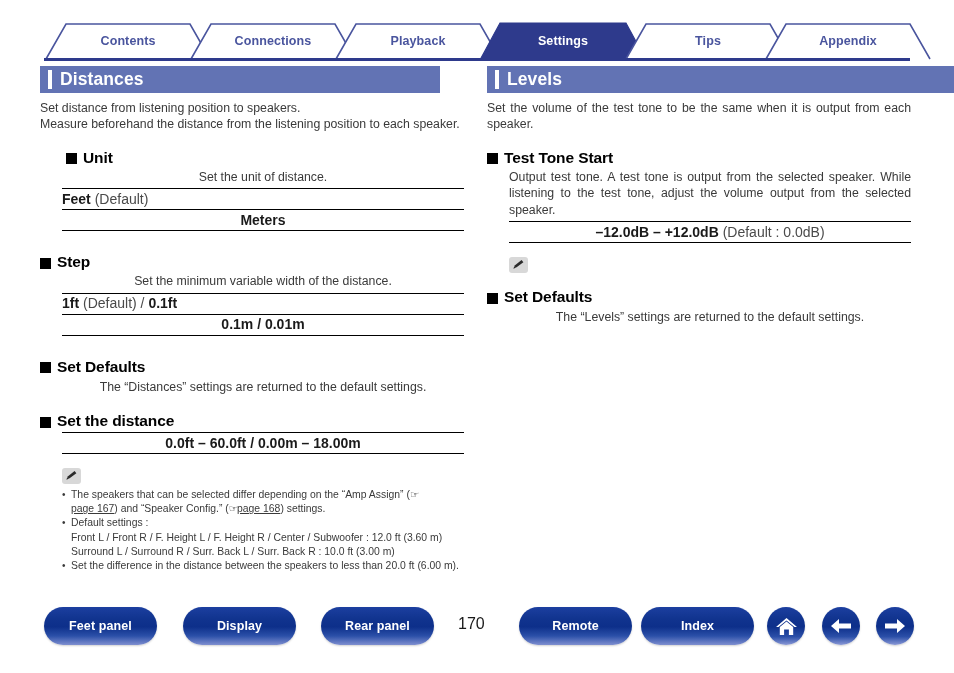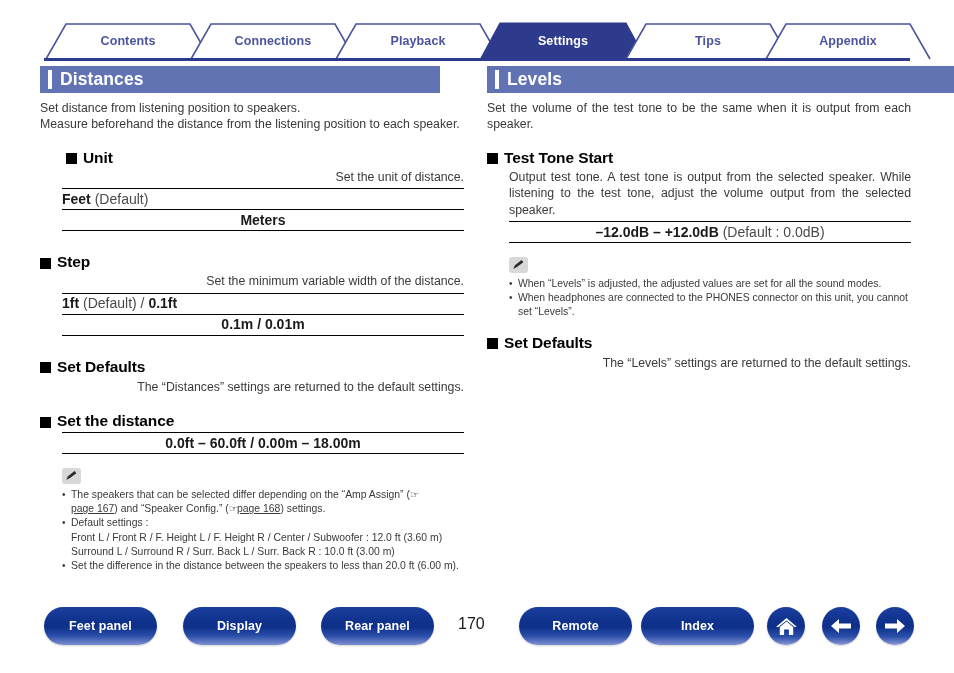--- a/index.html
+++ b/index.html
@@ -117,21 +117,21 @@
 
   .indent { margin-left: 22px; width: 402px; }
 
   .desc {
     font-size: 12.3px;
     line-height: 16.4px;
     color: #3a3a3a;
     text-align: justify;
     margin: 0;
   }
-  .desc.nojust { text-align: right; }
+  .desc.nojust { text-align: center; }
 
   .optrow {
     font-size: 14px;
     line-height: 15px;
     color: #1a1a1a;
     border-top: 1.3px solid #000;
     padding: 2.5px 0 2.5px 0;
   }
   .optrow.last { border-bottom: 1.3px solid #000; text-align: center; }
   .optrow b { font-weight: bold; }
@@ -363,24 +363,20 @@
     </div>
   </div>
 
   <div class="indent" style="margin-top:13px;">
     <span class="noteicon">
       <svg width="13" height="11" viewBox="0 0 13 11">
         <path d="M1.5 9.5 L3 6.2 L9.6 1.1 L11.4 3.2 L4.6 8.3 Z" fill="#2b2b2b"></path>
         <path d="M1.5 9.5 L3.1 8.9 L2.2 7.8 Z" fill="#2b2b2b"></path>
       </svg>
     </span>
-    <ul class="notelist">
-      <li>When “Levels” is adjusted, the adjusted values are set for all the sound modes.</li>
-      <li>When headphones are connected to the PHONES connector on this unit, you cannot set “Levels”.</li>
-    </ul>
   </div>
 
   <div class="h2" style="margin-top:14px;">
     <span class="sq"></span>
     <span>Set Defaults</span>
   </div>
   <div class="indent">
     <p class="desc nojust" style="margin:3px 0 0 0;">The “Levels” settings are returned to the default settings.</p>
   </div>
 </div>

